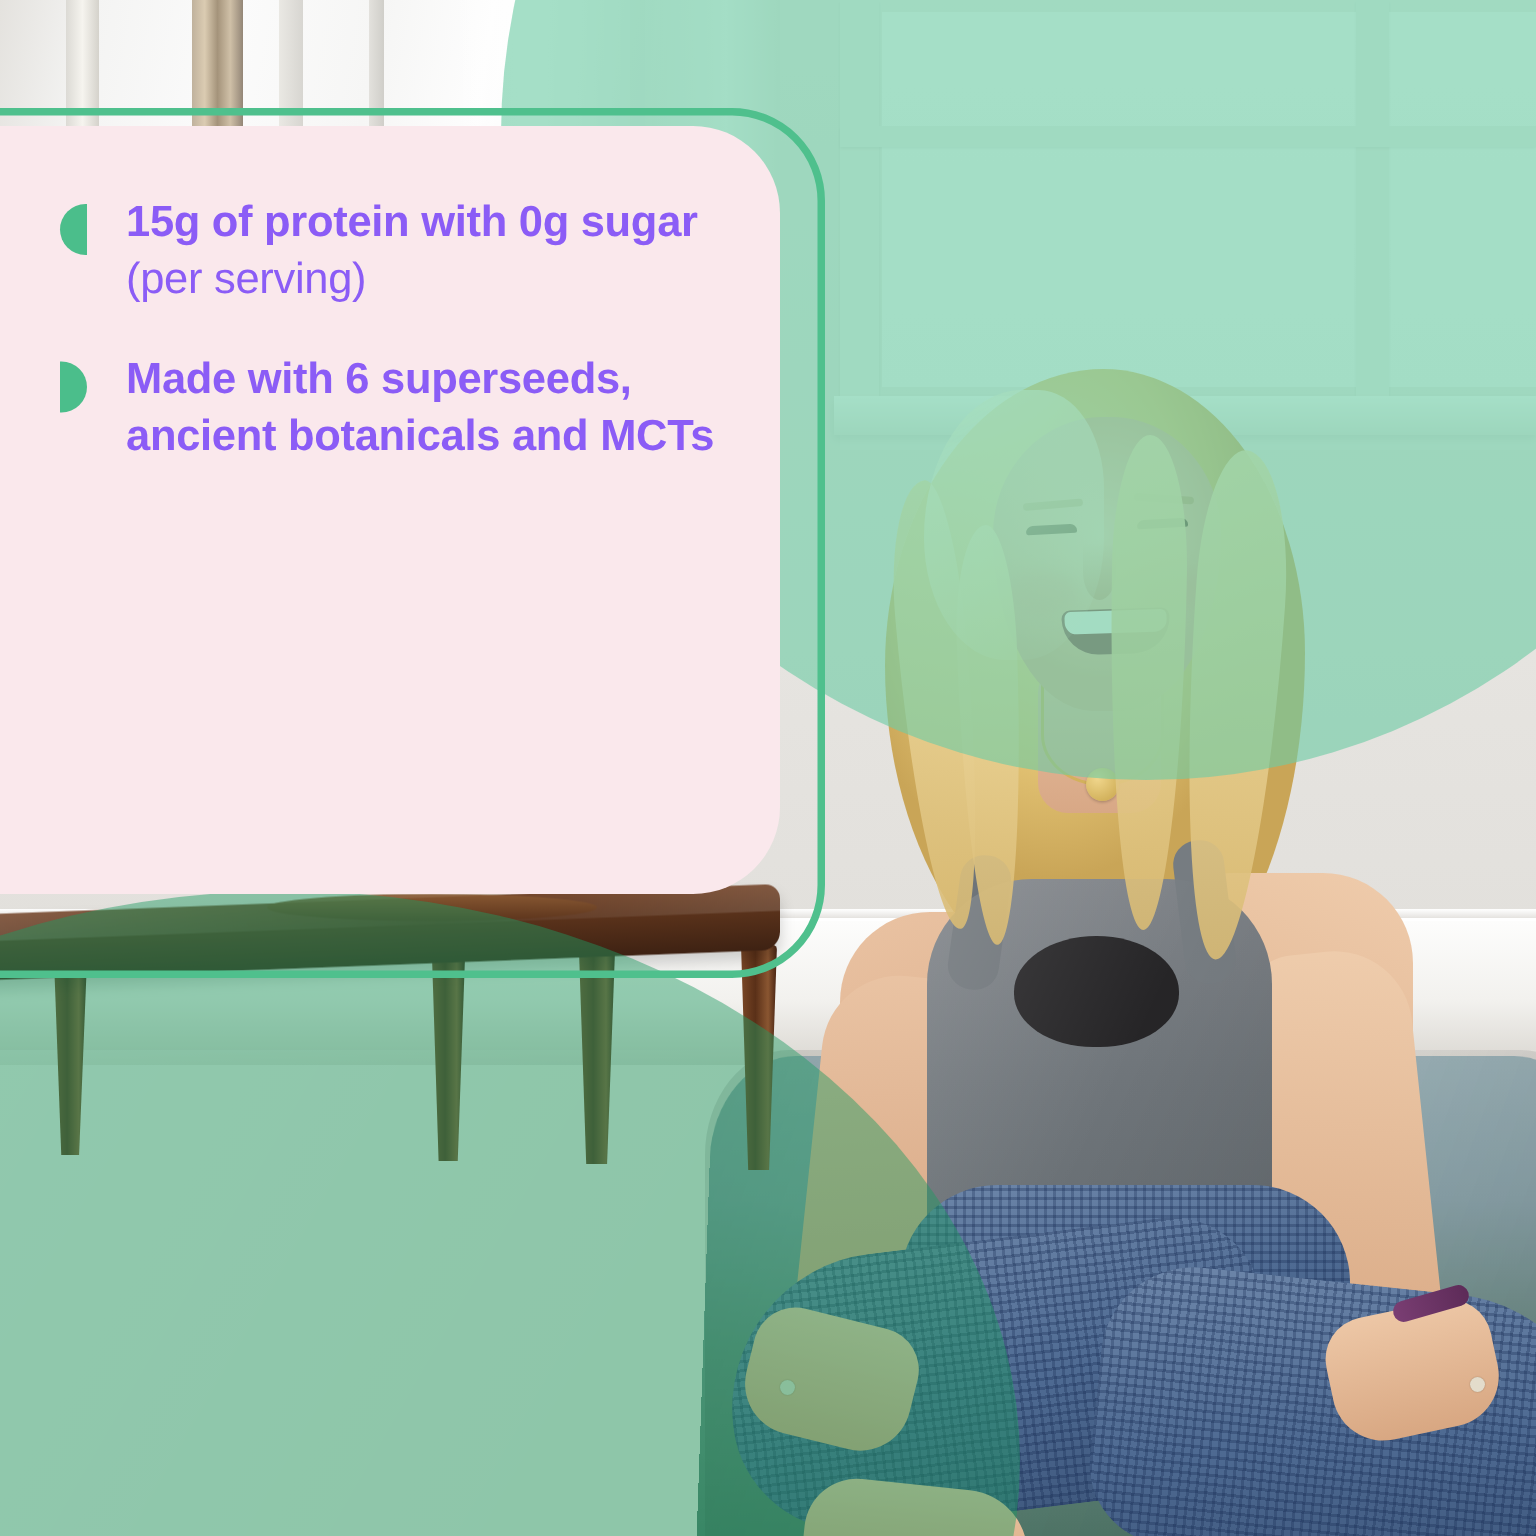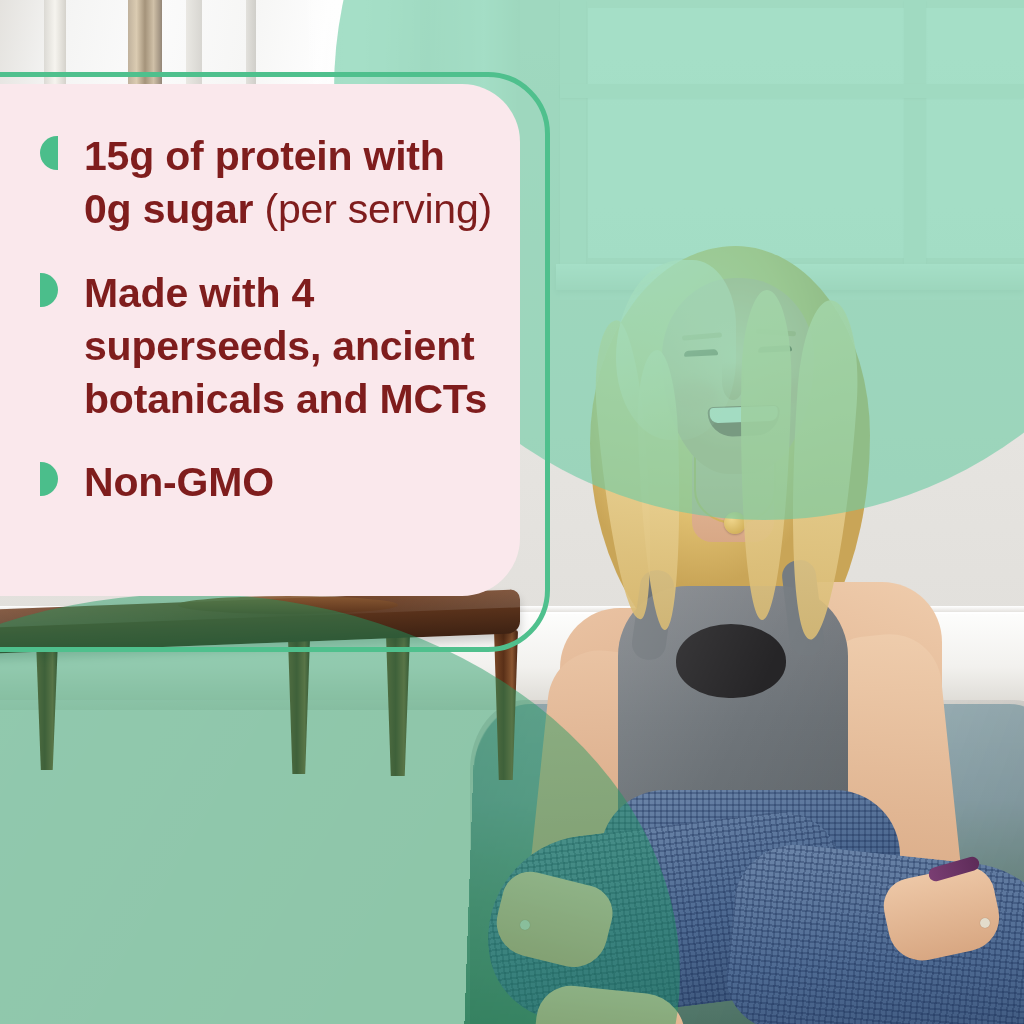--- a/index.html
+++ b/index.html
@@ -272,22 +272,22 @@
   }
   .bullet-row{display:flex;align-items:flex-start;margin-bottom:30px;}
   .bullet-row:last-child{margin-bottom:0;}
   .bullet{
     flex:0 0 auto;width:18px;height:34px;margin-right:26px;margin-top:6px;
     background:#4BBE8B;
   }
   .bullet.left{border-radius:34px 0 0 34px;}
   .bullet.right{border-radius:0 34px 34px 0;}
   .btext{
-    font-size:41px;line-height:1.30;
-    color:#7f1d1d;font-weight:700;letter-spacing:-.2px;
+    font-size:29px;line-height:1.30;
+    color:#8b5cf6;font-weight:700;letter-spacing:-.2px;
   }
   .btext .reg{font-weight:400;}
 </style>
 </head>
 <body>
 
 <div class="stage">
 
   <div class="photo">
     <div class="wall-upper"></div>
@@ -385,25 +385,21 @@
   <div class="card">
     <div class="card-inner">
 
       <div class="bullet-row">
         <span class="bullet left"></span>
         <div class="btext"><span>15g of protein with 0g sugar</span><span class="reg"> (per serving)</span></div>
       </div>
 
       <div class="bullet-row">
         <span class="bullet right"></span>
-        <div class="btext"><span>Made with 4 superseeds, ancient botanicals and MCTs</span><span class="reg"></span></div>
+        <div class="btext"><span>Made with 6 superseeds, ancient botanicals and MCTs</span><span class="reg"></span></div>
       </div>
 
 
-      <div class="bullet-row">
-        <span class="bullet right"></span>
-        <div class="btext"><span>Non-GMO</span><span class="reg"></span></div>
-      </div>
 
     </div>
   </div>
 
 </div>
 
 </body></html>

